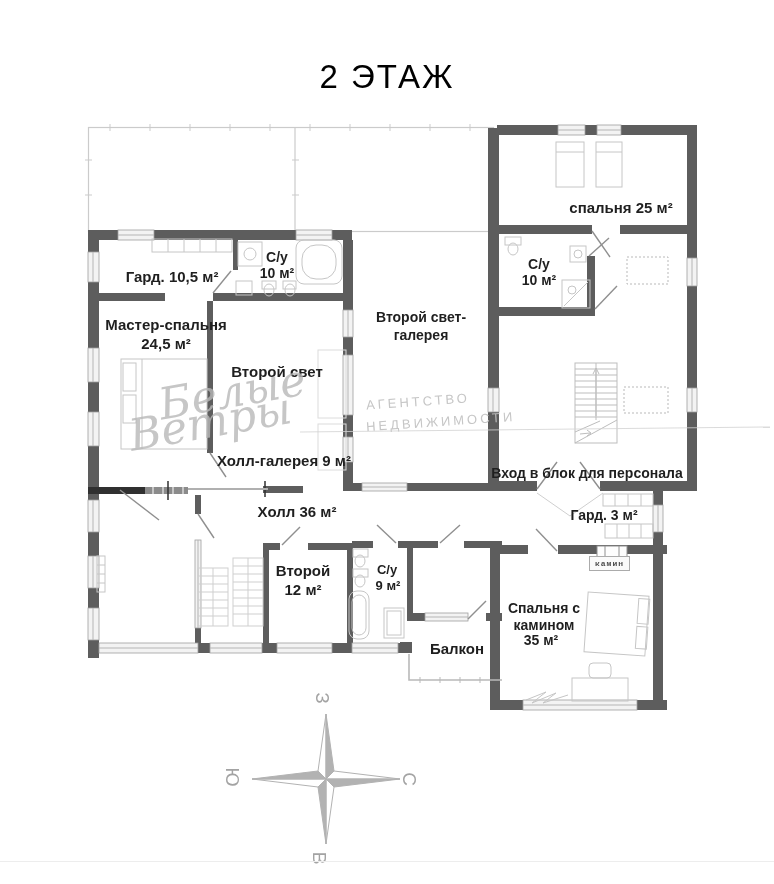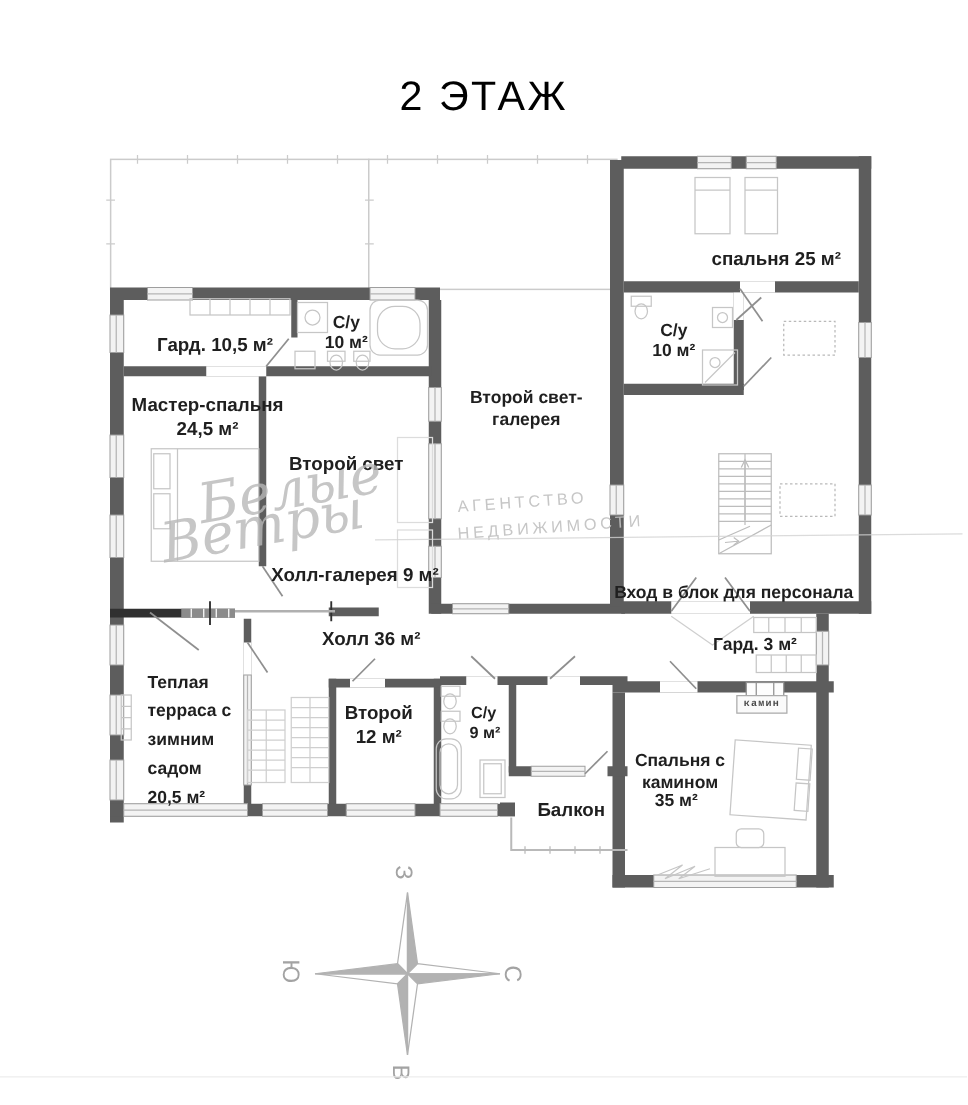--- a/index.html
+++ b/index.html
@@ -270,27 +270,20 @@
   <div class="lbl" style="left:421px;top:309px">Второй свет-</div>
   <div class="lbl" style="left:421px;top:327px">галерея</div>
   <div class="lbl lbl15" style="left:284px;top:452px">Холл-галерея 9 м²</div>
   <div class="lbl lbl15" style="left:621px;top:199px">спальня 25 м²</div>
   <div class="lbl" style="left:539px;top:256px">С/у</div>
   <div class="lbl" style="left:539px;top:272px">10 м²</div>
   <div class="lbl" style="left:587px;top:465px">Вход в блок для персонала</div>
   <div class="lbl" style="left:604px;top:507px">Гард. 3 м²</div>
   <div class="lbl lbl15" style="left:297px;top:503px">Холл 36 м²</div>
 
-  <div class="lbl-left" style="left:118px;top:534px">
-    <div>Теплая</div>
-    <div>терраса с</div>
-    <div>зимним</div>
-    <div>садом</div>
-    <div>20,5 м²</div>
-  </div>
 
   <div class="lbl lbl15" style="left:303px;top:562px">Второй</div>
   <div class="lbl lbl15" style="left:303px;top:581px">12 м²</div>
   <div class="lbl lbl13" style="left:387px;top:562px">С/у</div>
   <div class="lbl lbl13" style="left:388px;top:578px">9 м²</div>
 
 
   <div class="lbl lbl15" style="left:457px;top:640px">Балкон</div>
   <div class="firebox">камин</div>
   <div class="lbl" style="left:544px;top:600px">Спальня с</div>

